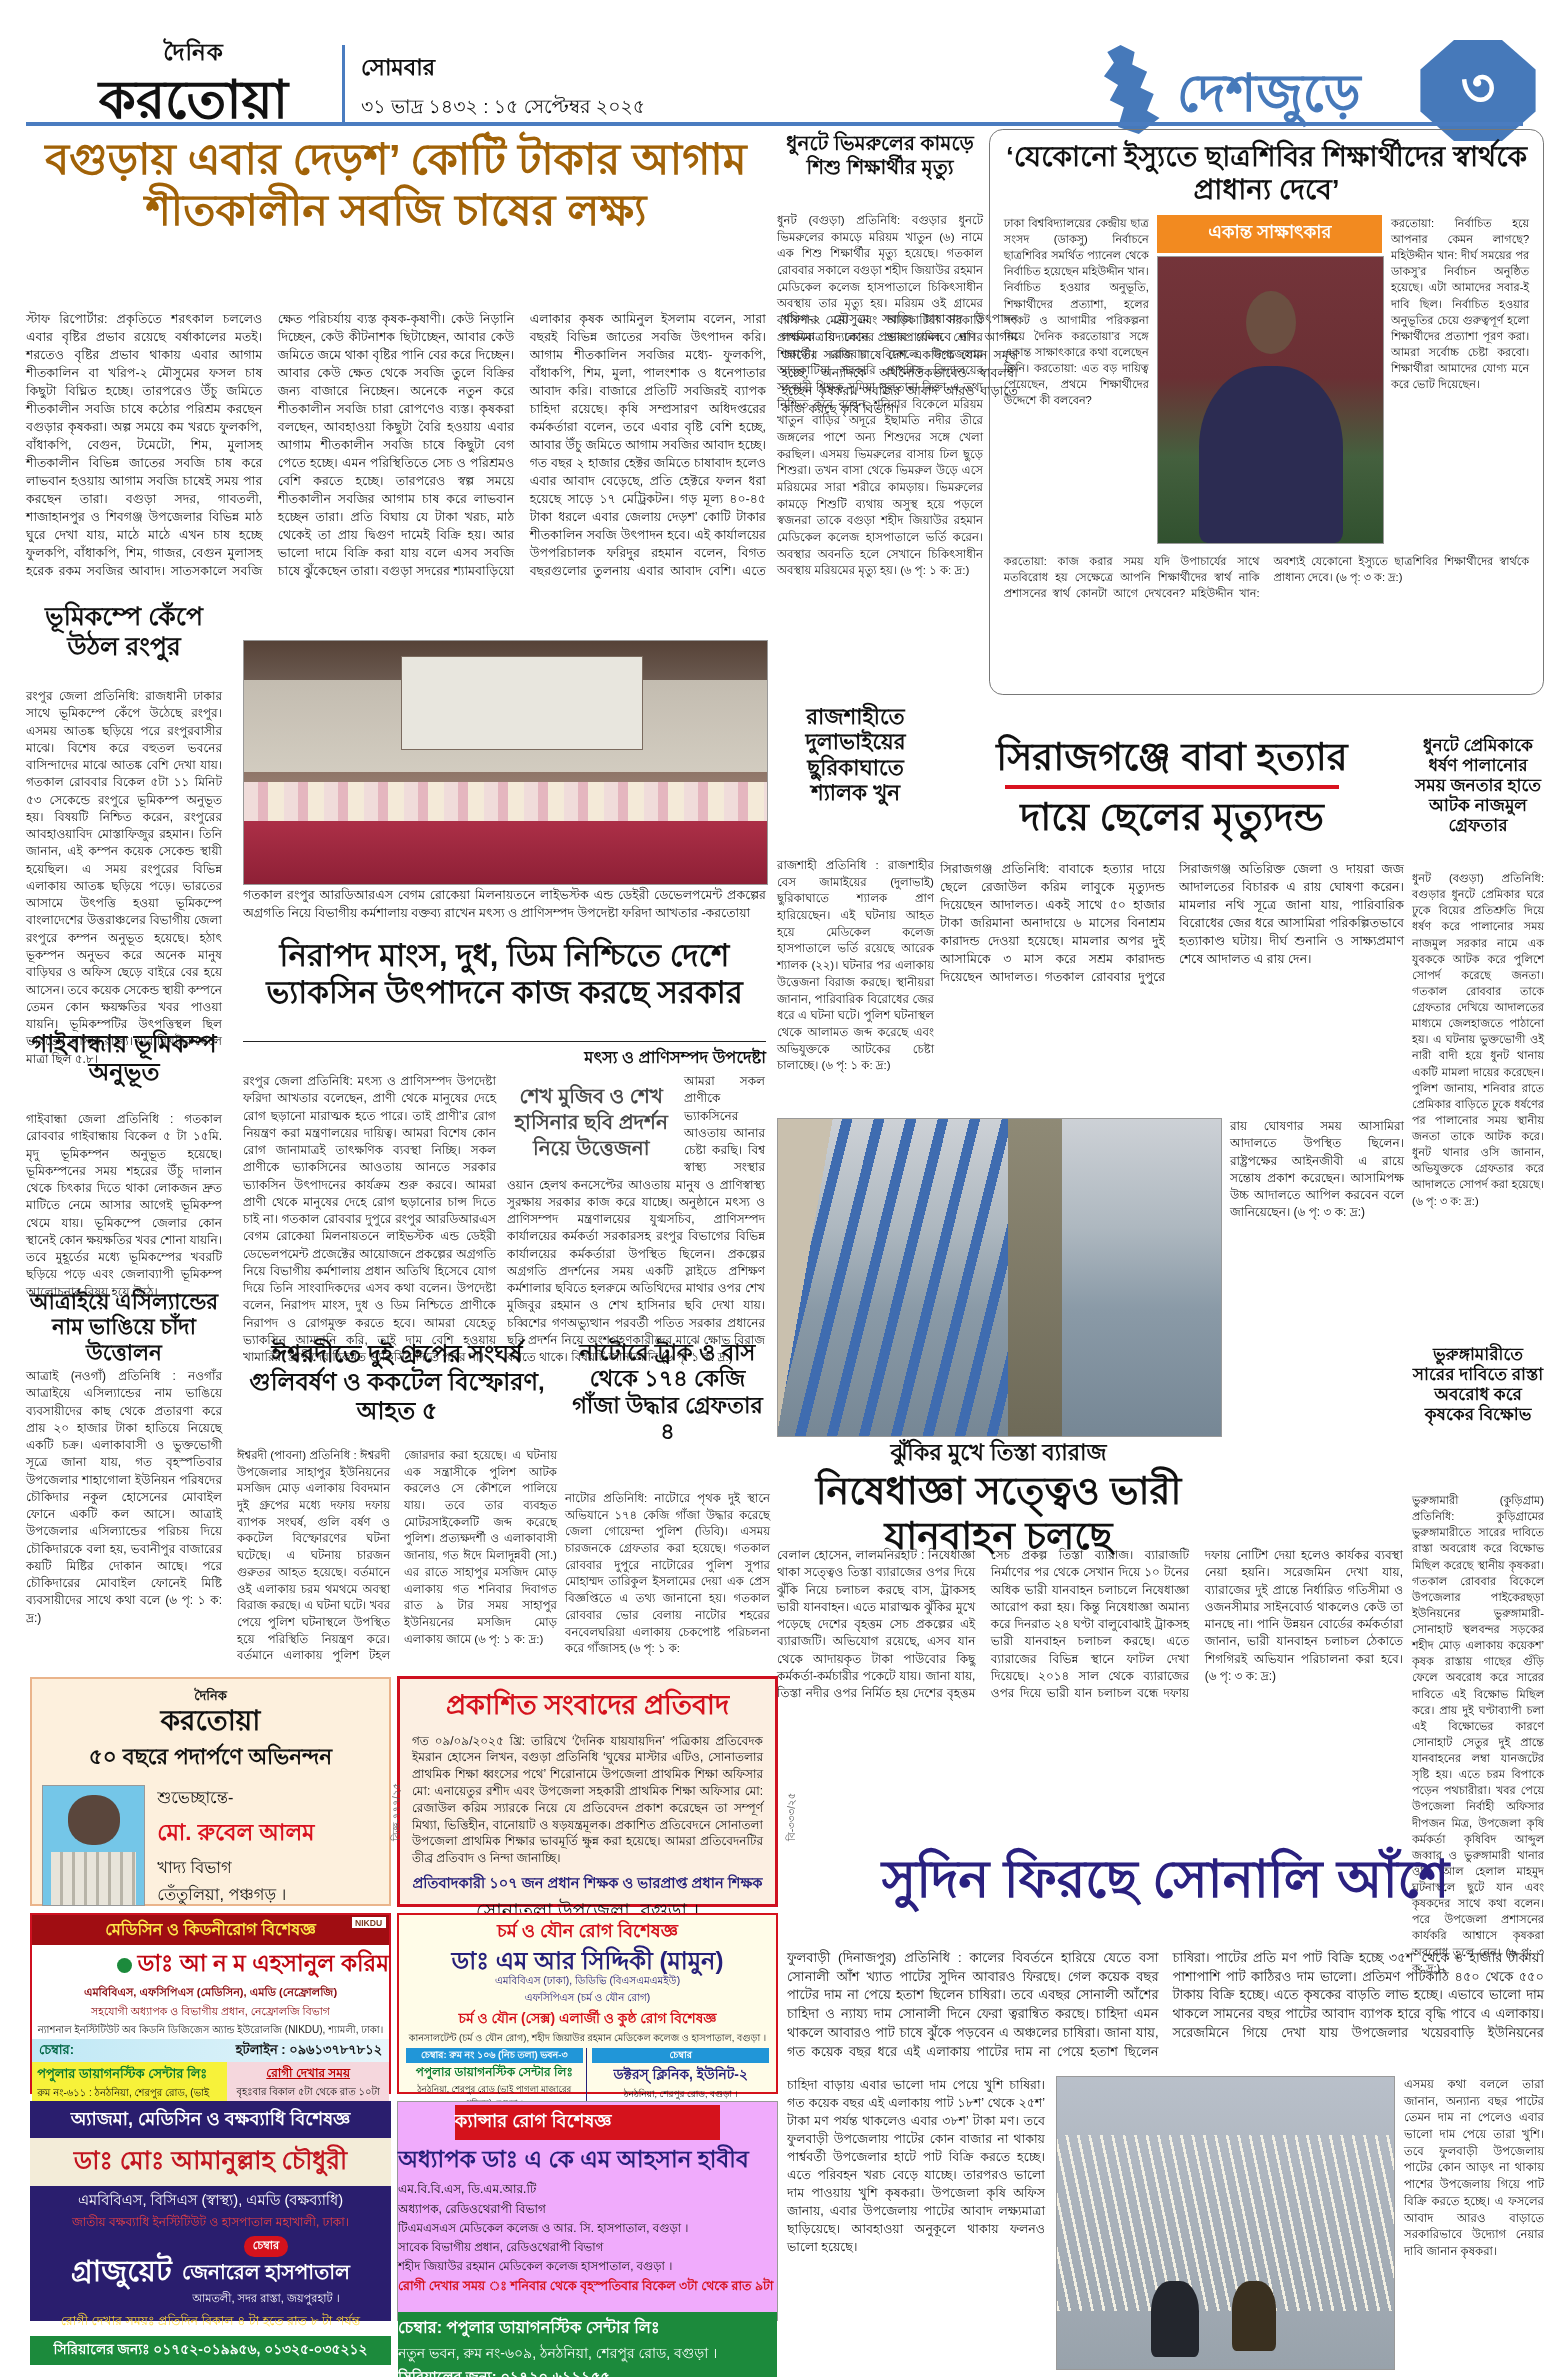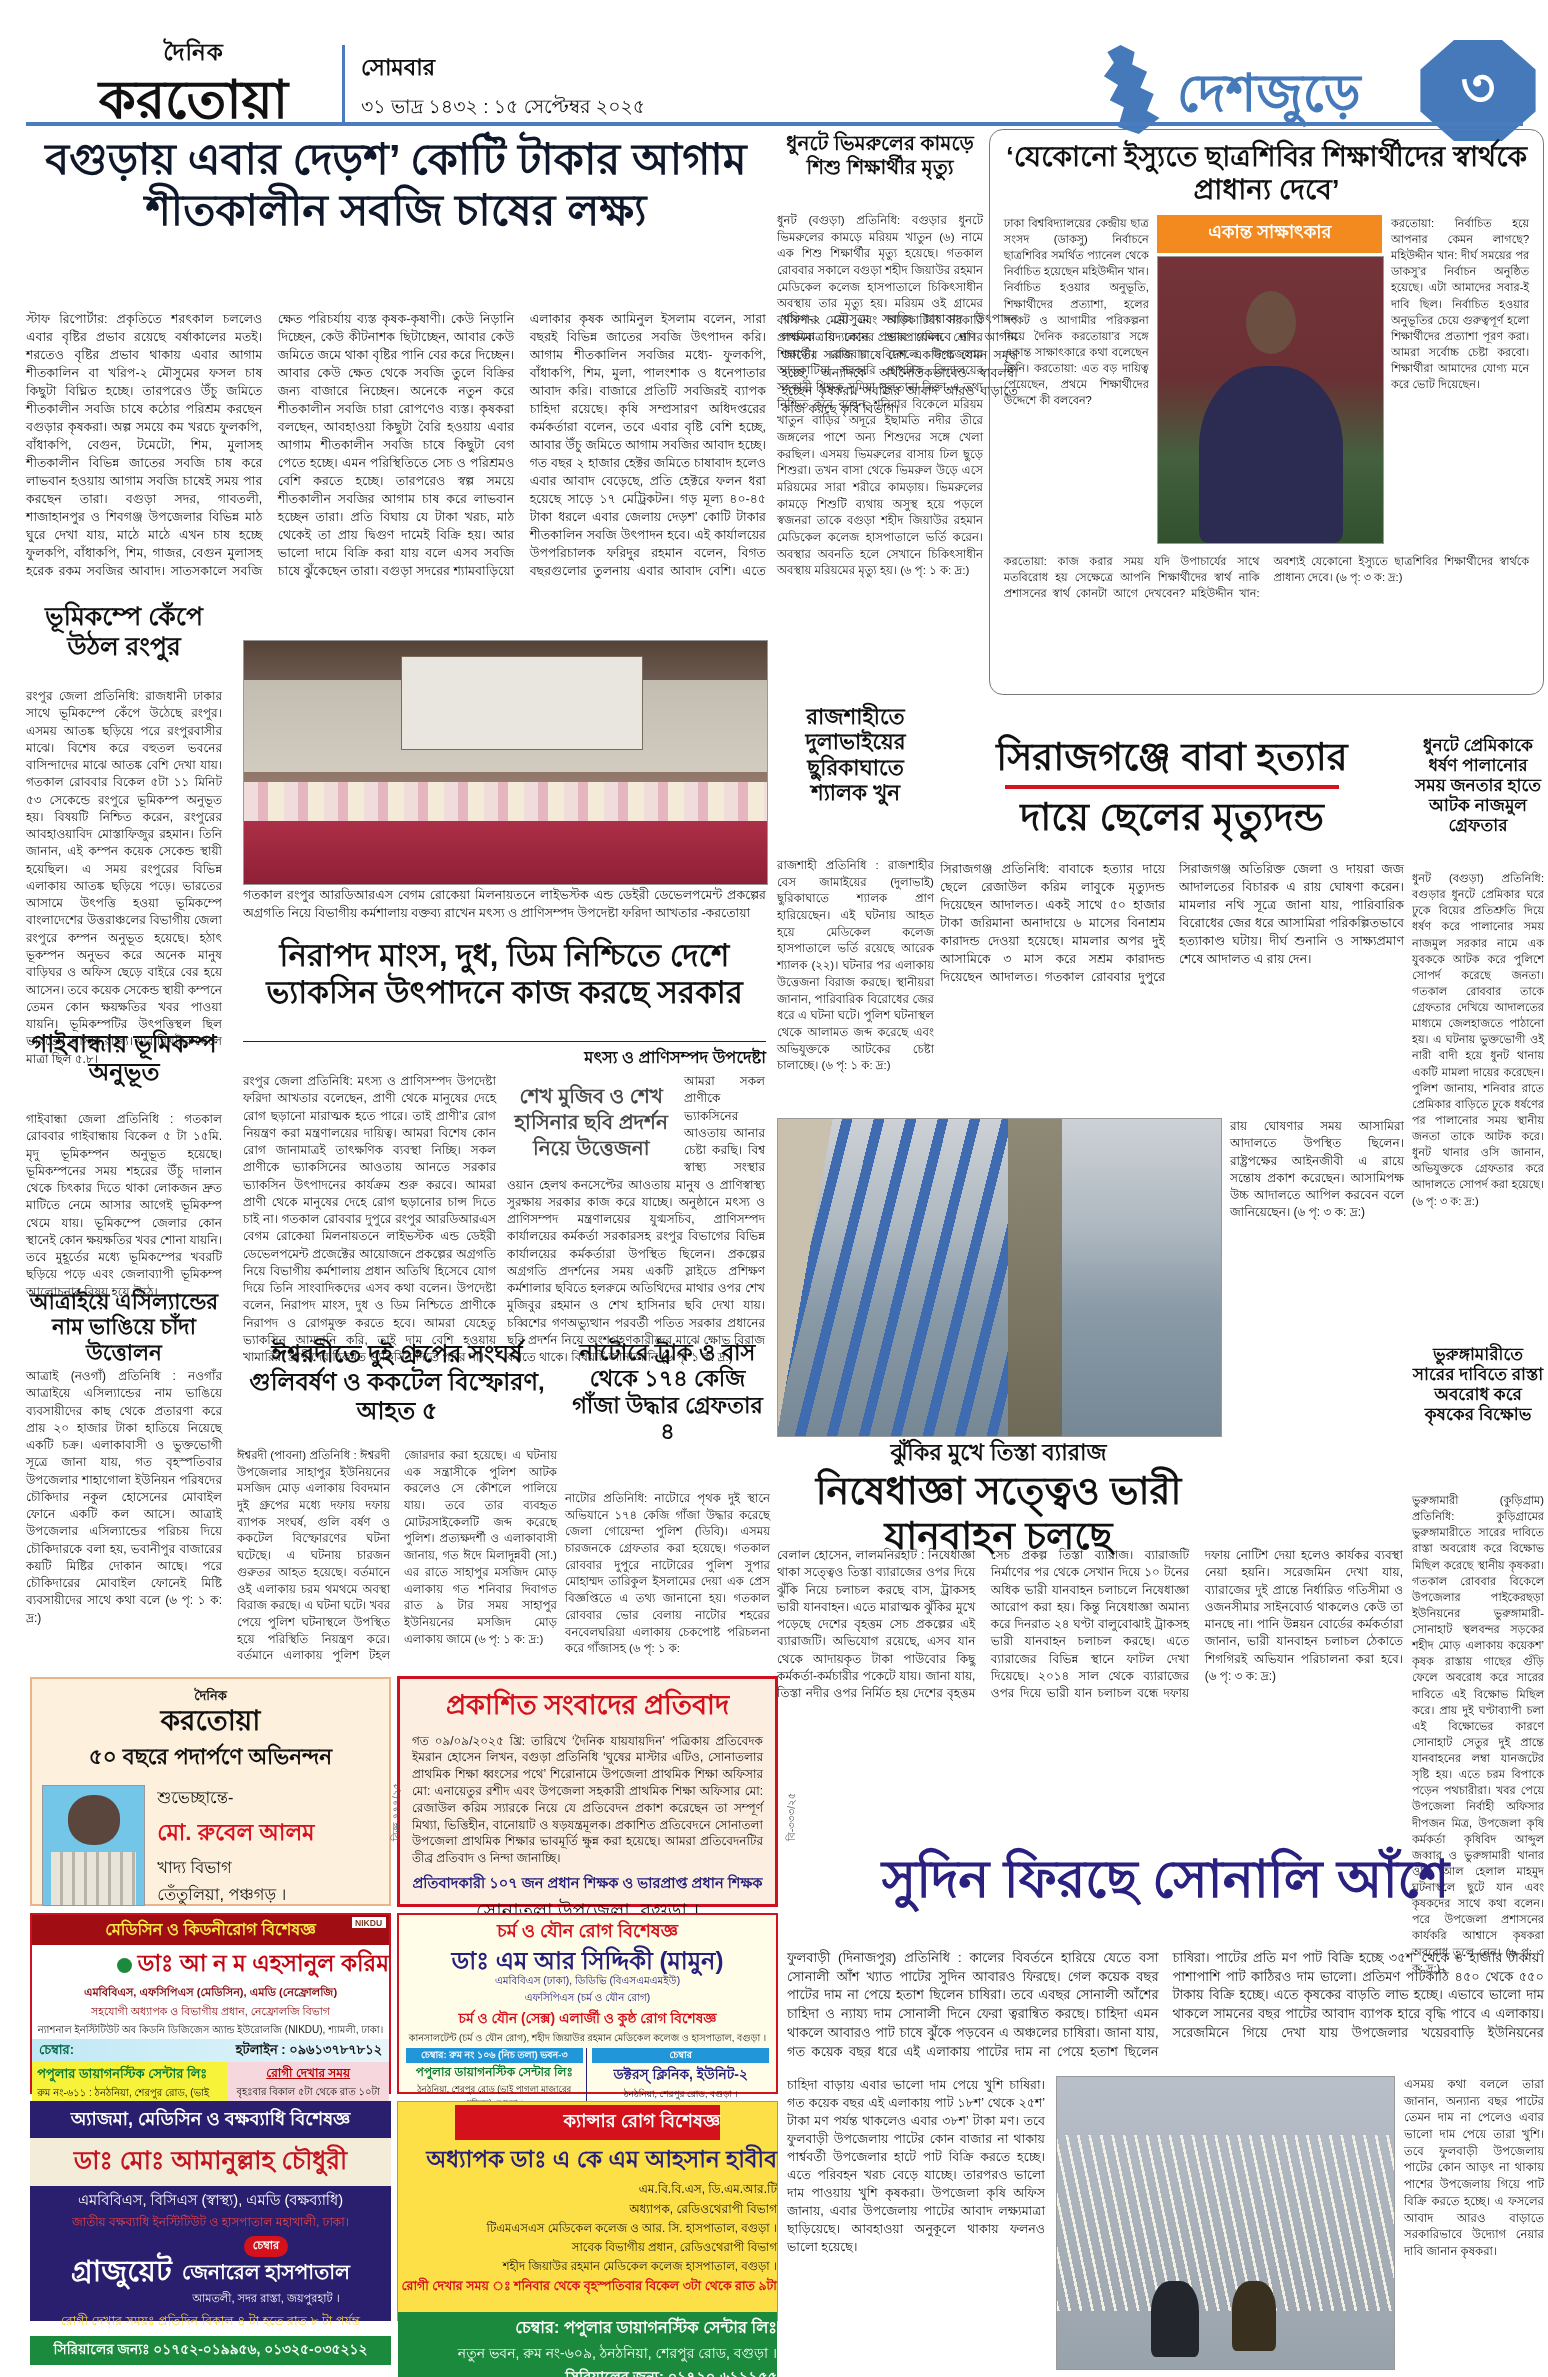--- a/index.html
+++ b/index.html
@@ -3,21 +3,21 @@
 <meta charset="utf-8">
 <style>
   html,body{margin:0;padding:0;background:#ffffff;}
   body{font-family:"Liberation Sans","DejaVu Sans",sans-serif;color:#111;}
   #page{position:relative;width:1548px;height:2377px;background:#fff;overflow:hidden;}
   .a{position:absolute;}
   .just{text-align:justify;}
   .c2{column-count:2;column-gap:13.8px;}
   .c3{column-count:3;column-gap:15.5px;}
   .hl{font-weight:bold;text-align:center;line-height:1.18;}
-  .red{color:#0f172a;}
+  .red{color:#a16207;}
   .navy{color:#2a2080;}
   .body-t{font-size:12px;line-height:1.44;color:#141414;}
   .rule-blue{background:#4a7cc0;}
   .photo{overflow:hidden;border:0.9px solid #999;}
   .badge{background:#f28a20;color:#fff;font-weight:bold;text-align:center;font-size:18px;padding:3.4px 1.7px;}
   .pill{display:inline-block;background:#d5121c;color:#fff;font-weight:bold;border-radius:10.3px;padding:0.9px 8.6px;}
   .band{display:block;text-align:center;}
   .rot{transform:rotate(-90deg);transform-origin:left top;font-size:10.3px;color:#555;white-space:nowrap;}
   .ivbox{border:1.7px solid #777;border-radius:13.8px;padding:10.3px 13.8px;box-sizing:border-box;}
   .inset-hl{float:left;width:64%;margin:5.2px 8.6px 5.2px 0;font-weight:bold;font-size:20px;line-height:1.3;color:#4a4a4a;text-align:center;padding:5.2px 1.7px;}
@@ -211,21 +211,21 @@
       <div>
         <div><span class="pill" style="font-size:11.2px;">চেম্বার</span></div>
         <div style="color:#fff;font-size:20px;font-weight:bold;">জেনারেল হাসপাতাল</div>
         <div style="color:#fff;font-size:11.2px;">আমতলী, সদর রাস্তা, জয়পুরহাট ।</div>
       </div>
     </div>
     <div style="color:#ffd83a;font-size:12.5px;margin-top:3.4px;">রোগী দেখার সময়ঃ প্রতিদিন বিকাল ৪ টা হতে রাত ৮ টা পর্যন্ত</div>
     <div style="background:#1c8a3c;color:#fff;font-size:13.8px;font-weight:bold;padding:2.6px 0;margin-top:3.4px;">সিরিয়ালের জন্যঃ ০১৭৫২-০১৯৯৫৬, ০১৩২৫-০৩৫২১২</div>
   </div>
 
-  <div class="a adbox" style="left:397px;top:2101px;width:381px;height:220px;background:#fde047;border:1.7px solid #999;text-align:right;">
+  <div class="a adbox" style="left:397px;top:2101px;width:381px;height:220px;background:#f0abfc;border:1.7px solid #999;text-align:left;">
     <div style="background:#d5121c;color:#fff;font-size:18px;font-weight:bold;padding:1.7px 0;width:70%;margin:3.4px auto 0;">ক্যান্সার রোগ বিশেষজ্ঞ</div>
     <div style="color:#27207a;font-size:23px;font-weight:bold;margin-top:1.7px;">অধ্যাপক ডাঃ এ কে এম আহসান হাবীব</div>
     <div style="font-size:12px;">এম.বি.বি.এস, ডি.এম.আর.টি</div>
     <div style="font-size:12px;">অধ্যাপক, রেডিওথেরাপী বিভাগ</div>
     <div style="font-size:11.6px;">টিএমএসএস মেডিকেল কলেজ ও আর. সি. হাসপাতাল, বগুড়া ।</div>
     <div style="font-size:11.6px;">সাবেক বিভাগীয় প্রধান, রেডিওথেরাপী বিভাগ</div>
     <div style="font-size:11.6px;">শহীদ জিয়াউর রহমান মেডিকেল কলেজ হাসপাতাল, বগুড়া ।</div>
     <div style="color:#d5121c;font-size:12.5px;font-weight:bold;">রোগী দেখার সময় ঃ শনিবার থেকে বৃহস্পতিবার বিকেল ৩টা থেকে রাত ৯টা</div>
     <div style="background:#1c8a3c;color:#fff;padding:2.6px 0;margin-top:15px;">
       <div style="font-size:16.3px;font-weight:bold;">চেম্বার: পপুলার ডায়াগনস্টিক সেন্টার লিঃ</div>

